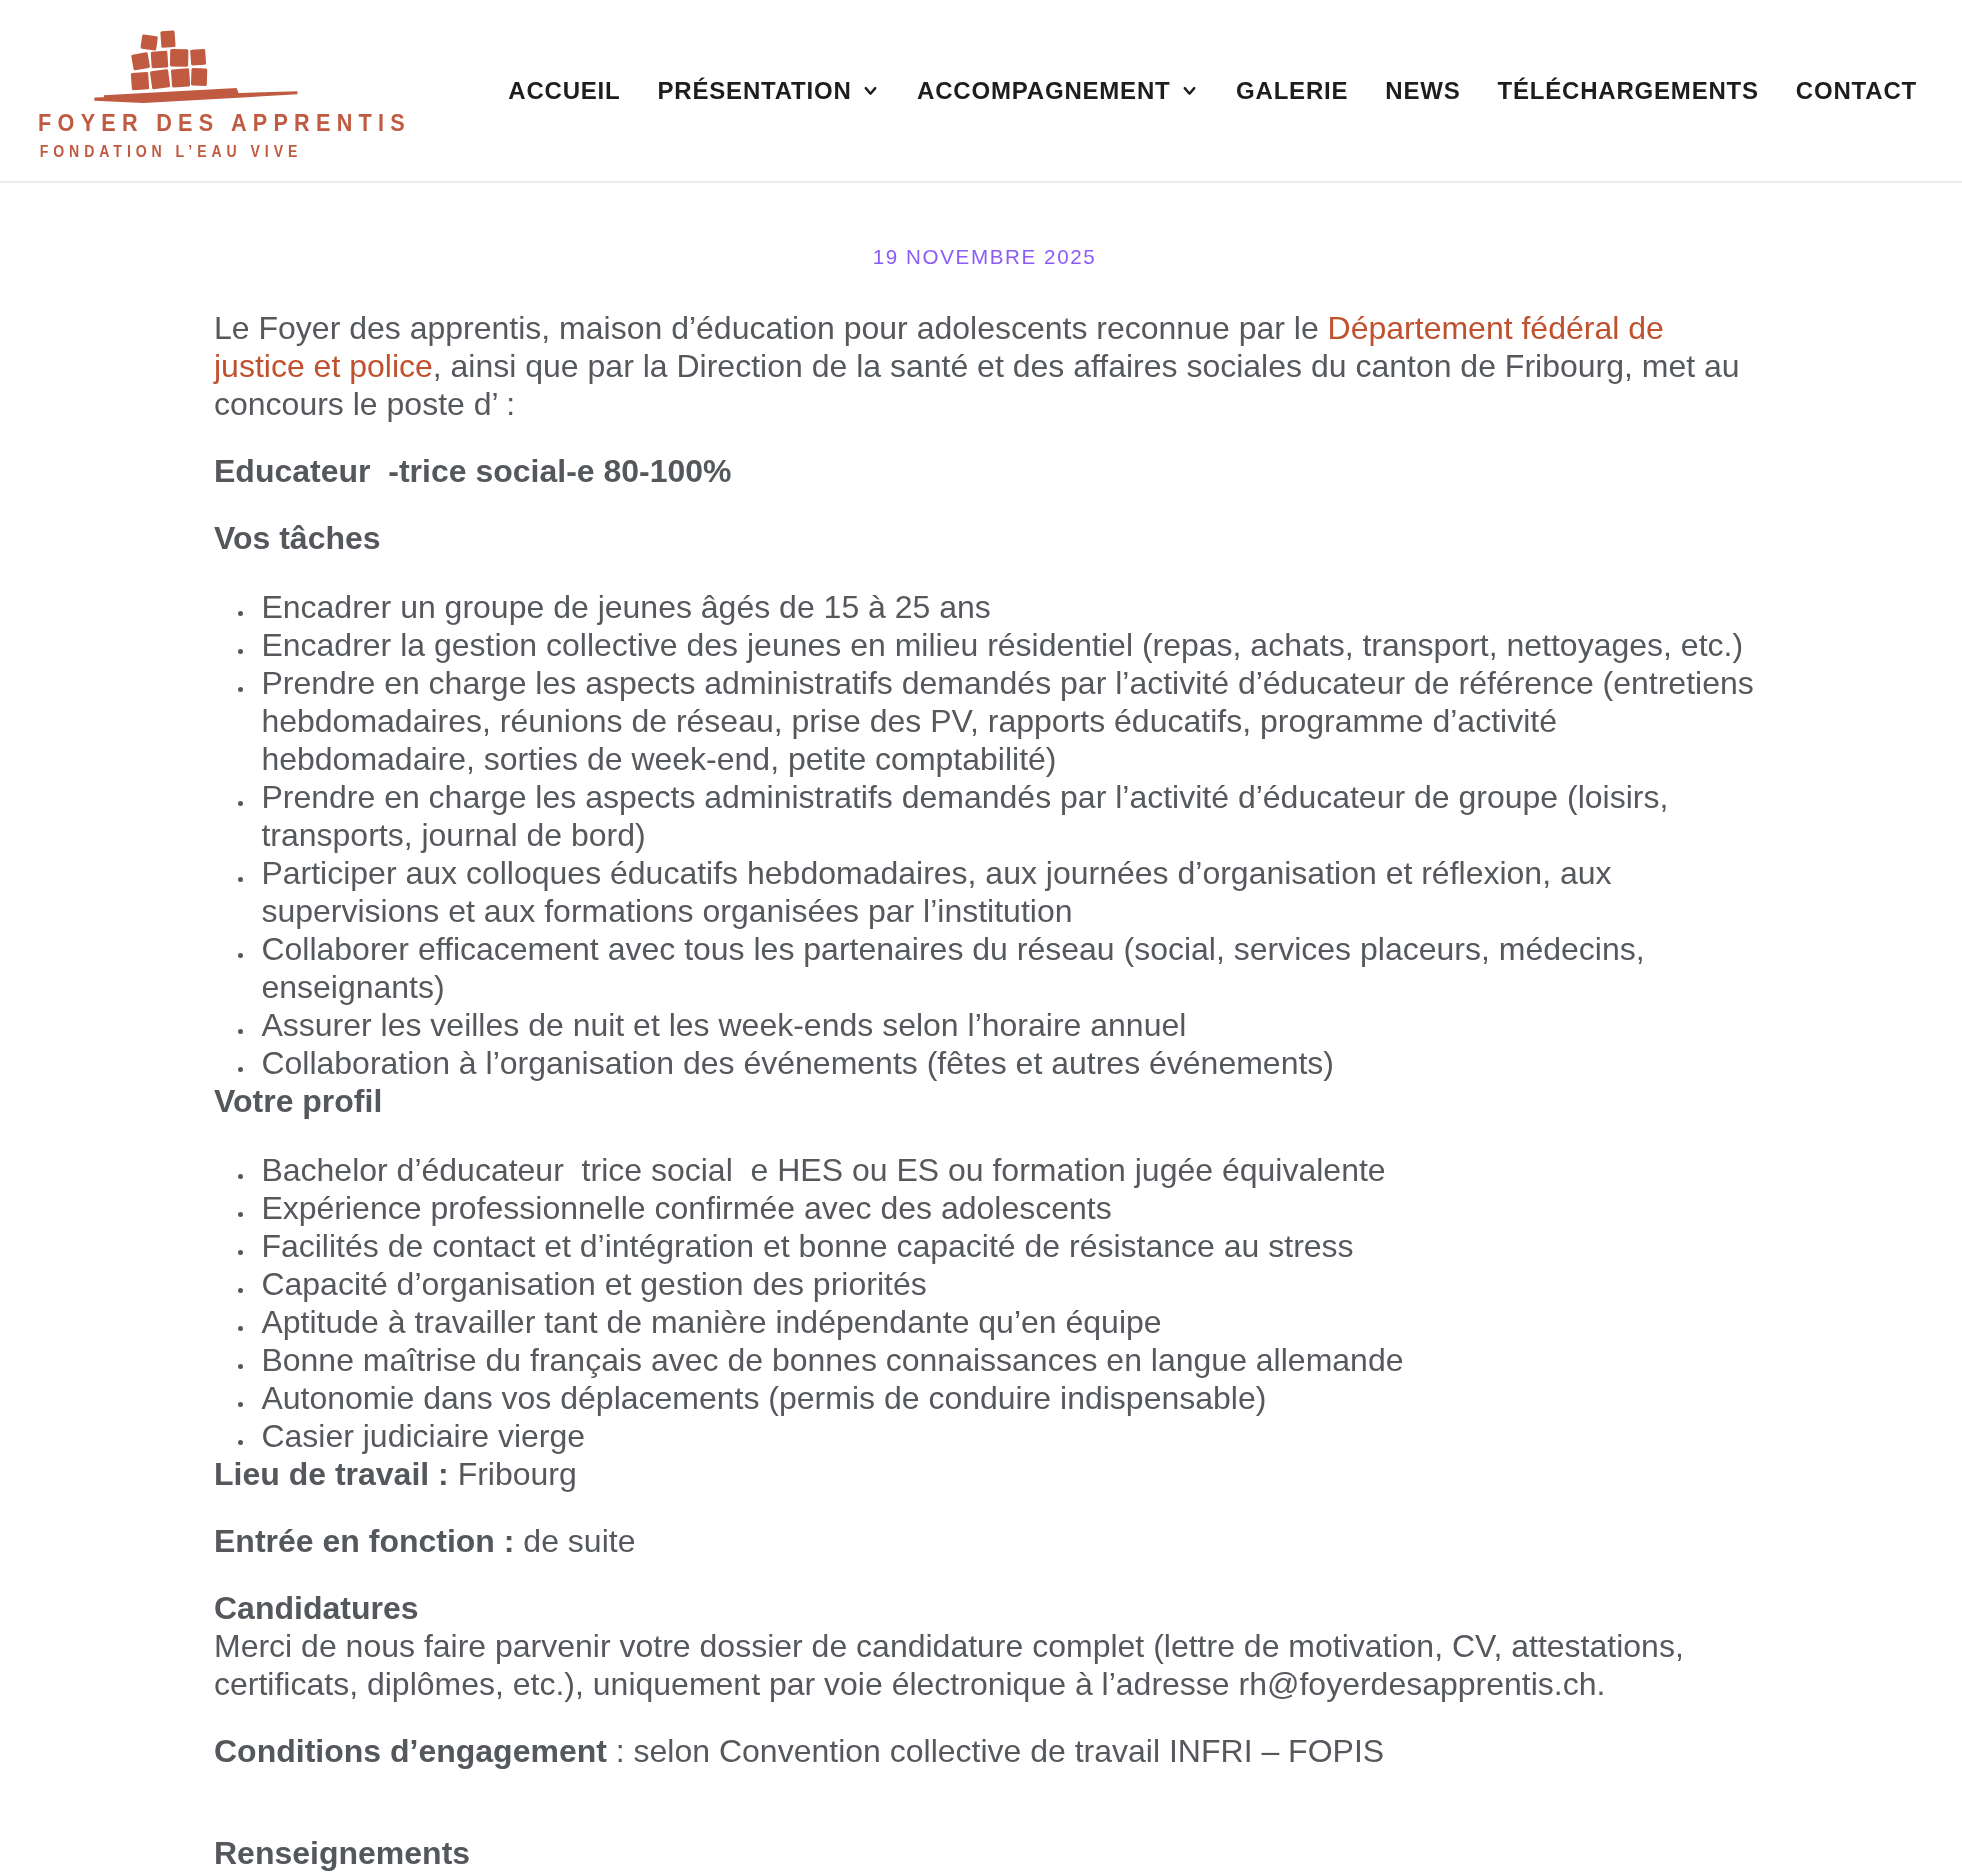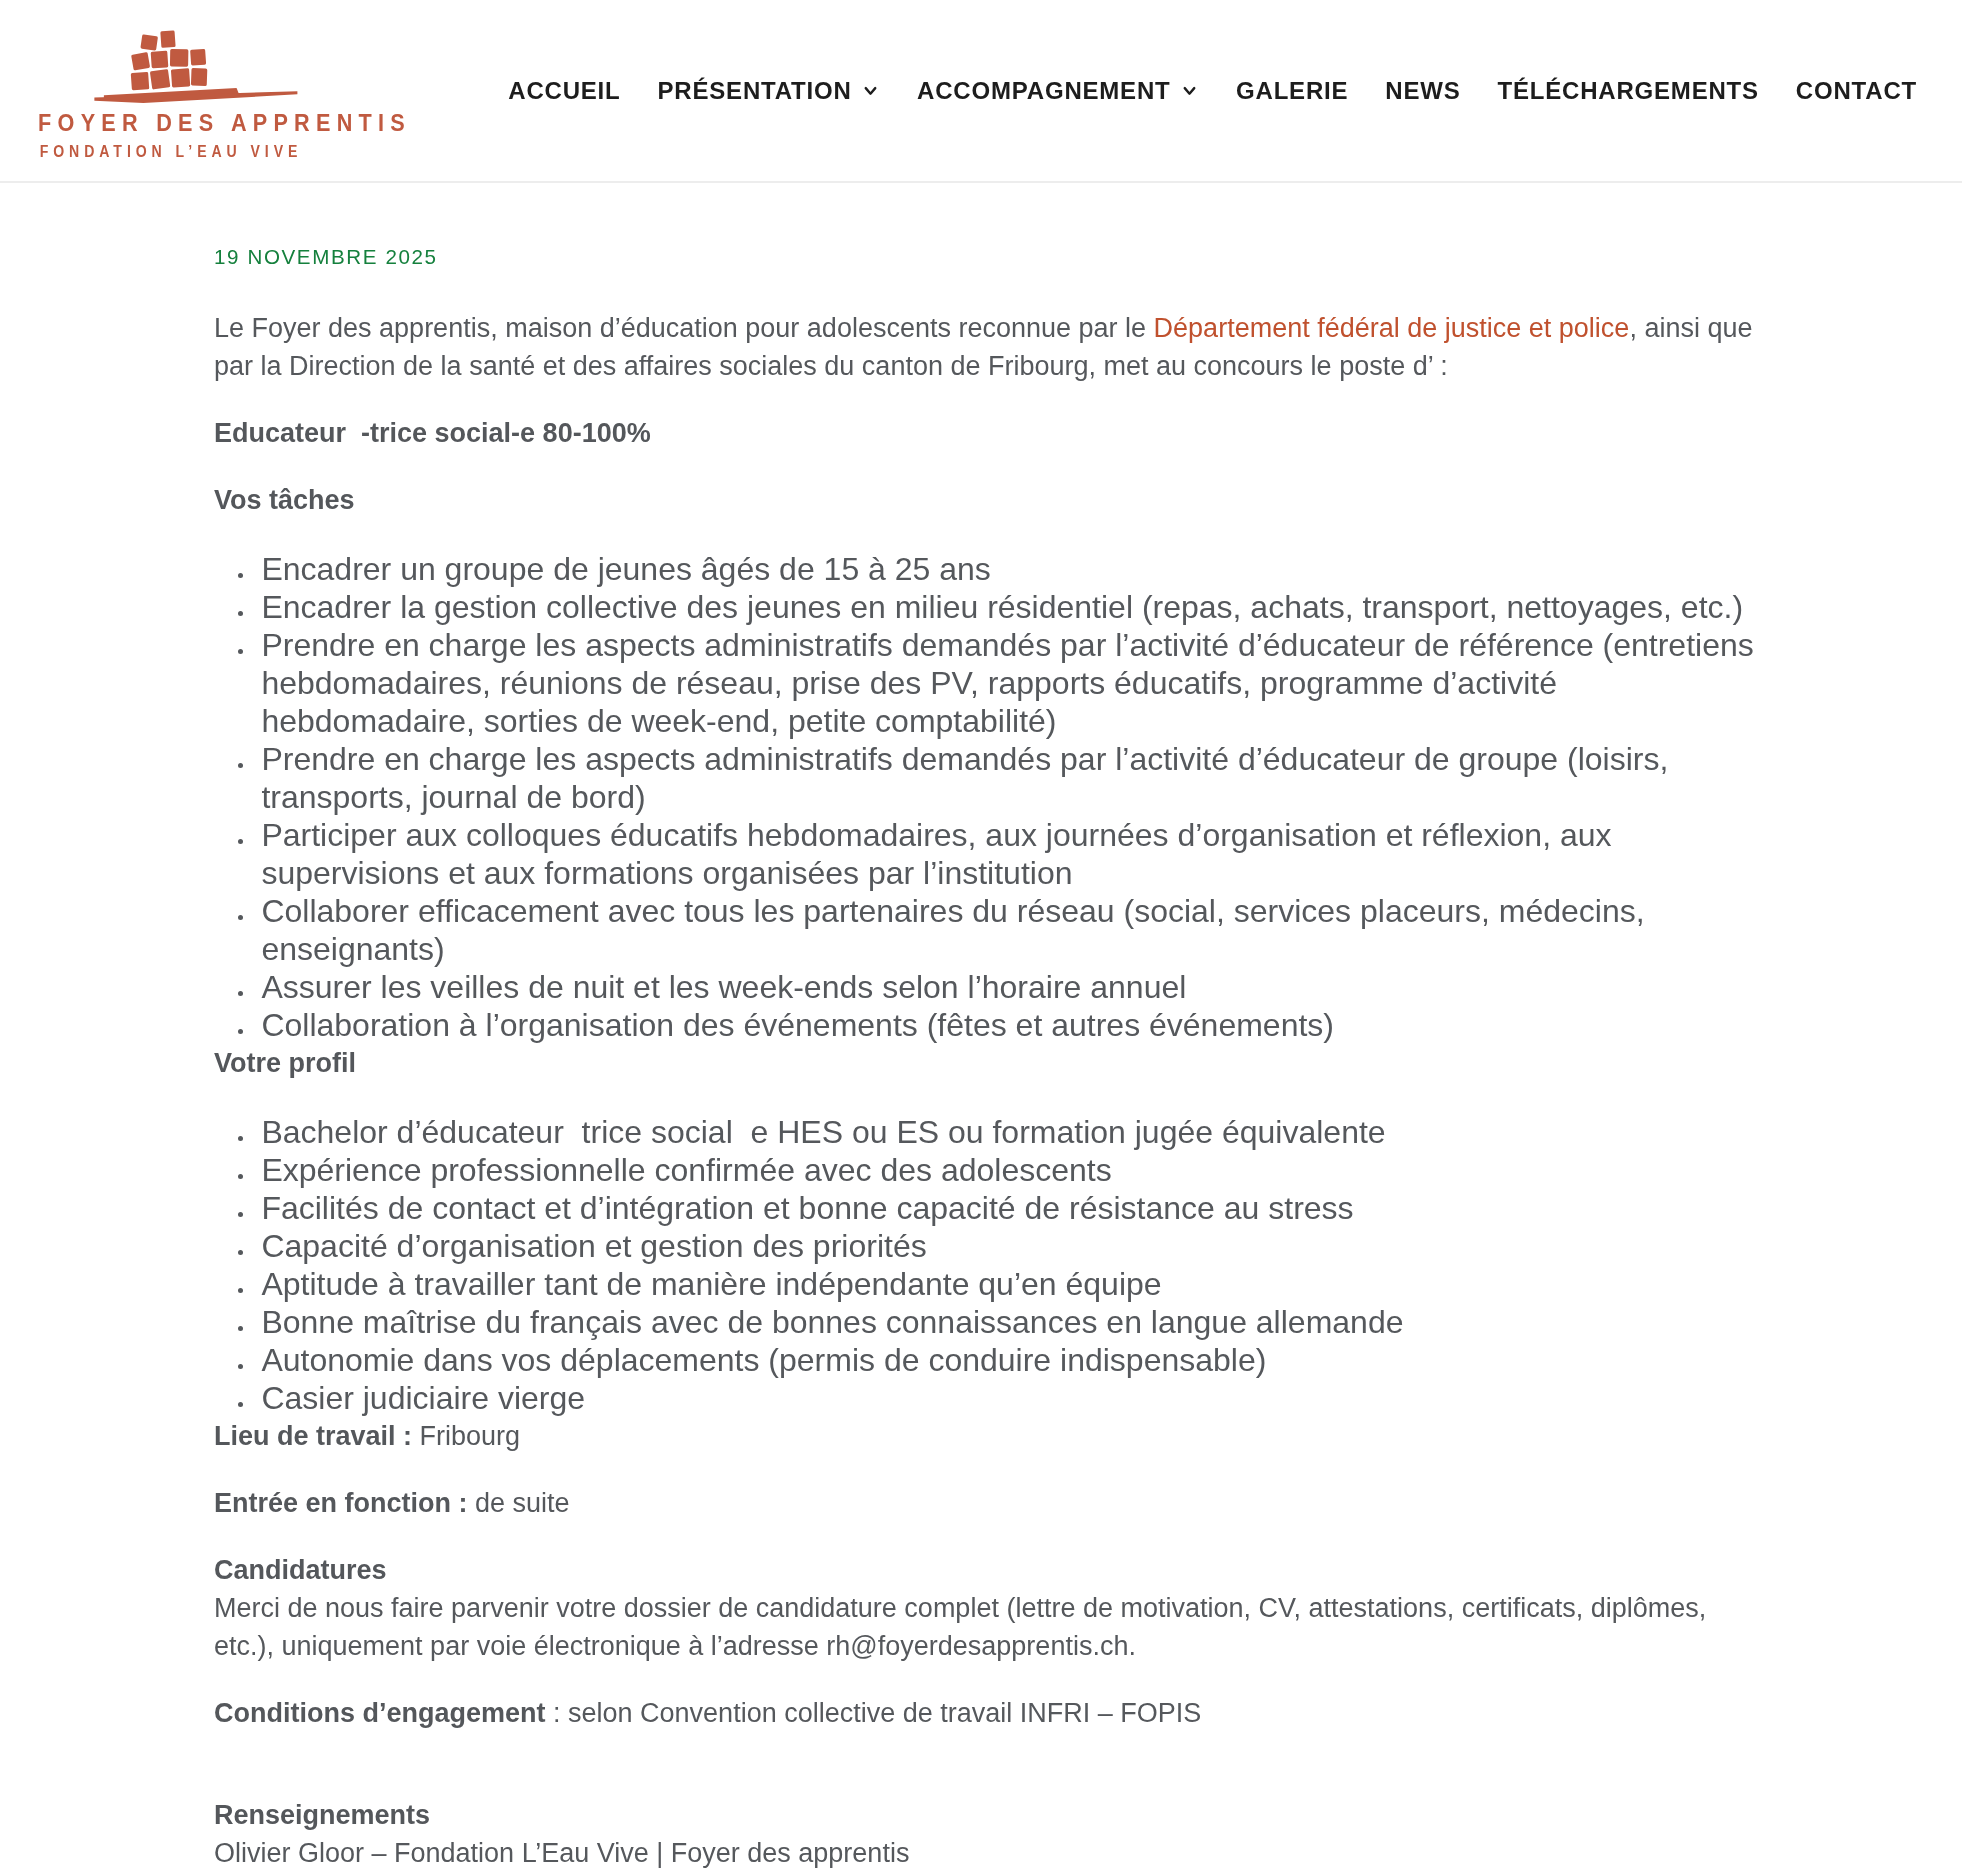--- a/index.html
+++ b/index.html
@@ -64,27 +64,28 @@
     white-space: nowrap;
     cursor: pointer;
   }
   .nav-item .chev { display: inline-block; margin-top: 3.2px; }
 
   
   main.content {
     padding: 62px 208px 8px 214px;
   }
   .post-date {
-    color: #15803d;
+    color: #8b5cf6;
     font-size: 20.6px;
     letter-spacing: 1.6px;
     margin: 0 0 40px 0;
+    text-align: center;
   }
   p.body-p {
-    font-size: 27px;
+    font-size: 32px;
     line-height: 38px;
     margin: 29px 0 0 0;
   }
   p.tight { margin-top: 0; }
   p.first { margin-top: 0; }
   strong { font-weight: 700; color: #54575b; }
   a.text-link {
     color: #c0512e;
     text-decoration: none;
     cursor: pointer;

